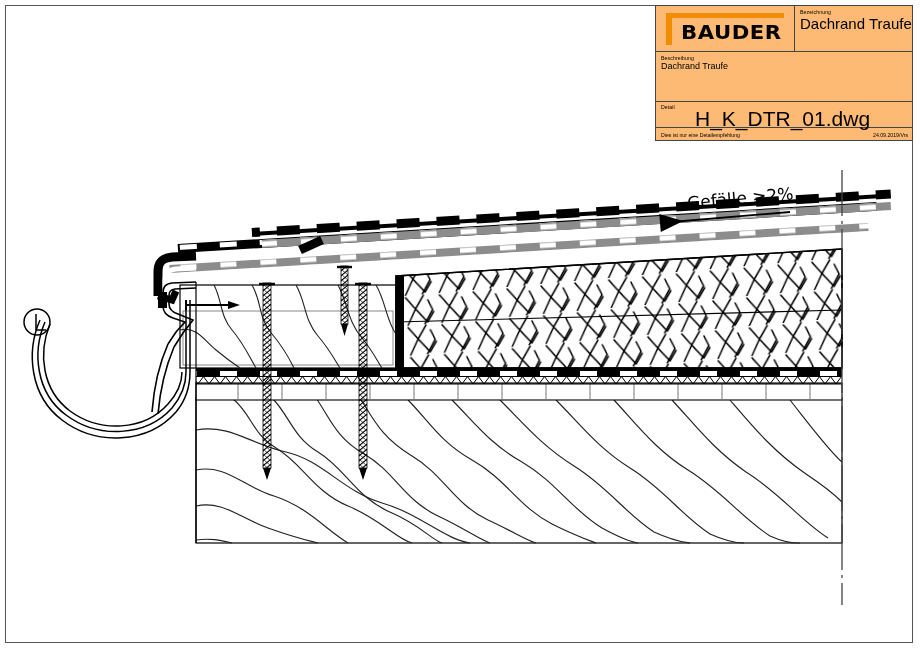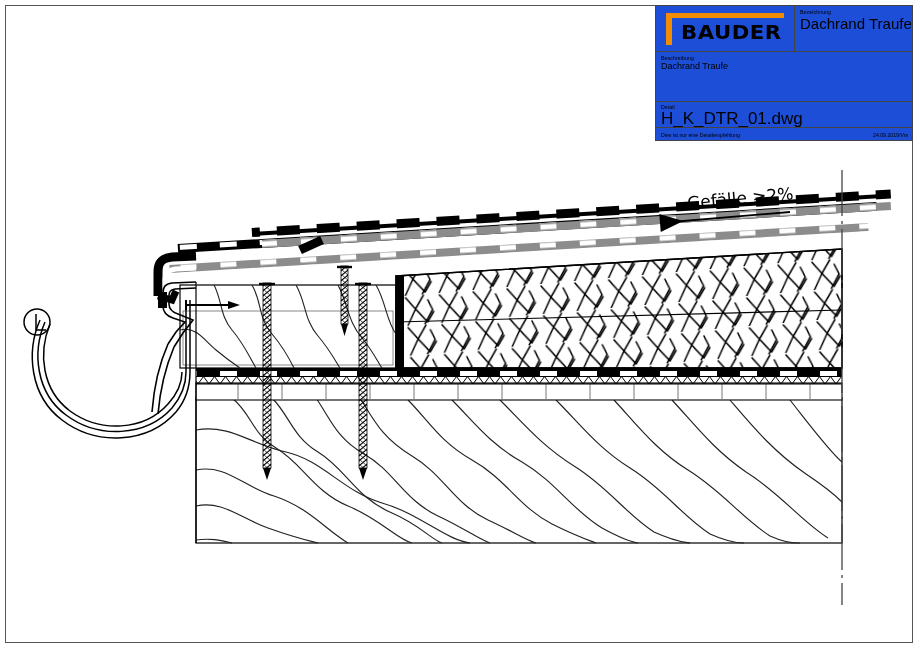--- a/index.html
+++ b/index.html
@@ -3,37 +3,37 @@
 <meta charset="utf-8">
 <style>
   html,body{margin:0;padding:0;background:#fff;}
   body{width:920px;height:650px;overflow:hidden;
        font-family:"Liberation Sans", sans-serif;color:#000;}
   #page{position:relative;width:920px;height:650px;background:#ffffff;}
   #frame{position:absolute;left:5px;top:5px;width:908px;height:638px;
          border:1px solid #555;box-sizing:border-box;}
   
   #titleblock{position:absolute;left:655px;top:5px;width:258px;height:136px;
-              border:1px solid #444;box-sizing:border-box;background:#1d4ed8;}
+              border:1px solid #444;box-sizing:border-box;background:#fdba74;}
   .tb-row{display:flex;box-sizing:border-box;}
   #tb-row1{height:46px;border-bottom:1px solid #444;}
   #tb-logo-cell{width:139px;height:100%;border-right:1px solid #444;
                 box-sizing:border-box;display:flex;align-items:center;
                 justify-content:center;}
   #tb-title-cell{flex:1;height:100%;box-sizing:border-box;padding:3px 0 0 5px;}
   #tb-row2{height:50px;border-bottom:1px solid #444;padding:3px 0 0 5px;
            box-sizing:border-box;}
   #tb-row3{height:26px;border-bottom:1px solid #444;padding:2px 0 0 5px;
            box-sizing:border-box;}
   #tb-row4{height:12px;padding:1px 4px 0 5px;box-sizing:border-box;
            display:flex;justify-content:space-between;align-items:center;}
   .lbl-small{font-size:5.2px;line-height:6px;letter-spacing:.1px;color:#000;}
   .val-big{font-size:15px;line-height:17px;}
   .val-med{font-size:9px;line-height:11px;}
-  .val-detail{font-size:17px;line-height:18px;}
+  .val-detail{font-size:21px;line-height:18px;margin-left:34px;}
   .foot-txt{font-size:5.2px;line-height:6px;}
   
   #logo{position:relative;width:118px;height:32px;}
   #logo-bracket-top{position:absolute;left:0;top:0;width:118px;height:5px;
                     background:#F28C00;}
   #logo-bracket-left{position:absolute;left:0;top:0;width:6px;height:32px;
                      background:#F28C00;}
   #logo-text{position:absolute;left:6px;top:6px;width:112px;height:26px;
              display:flex;align-items:center;justify-content:center;
              font-family:"DejaVu Sans", sans-serif;font-weight:bold;

